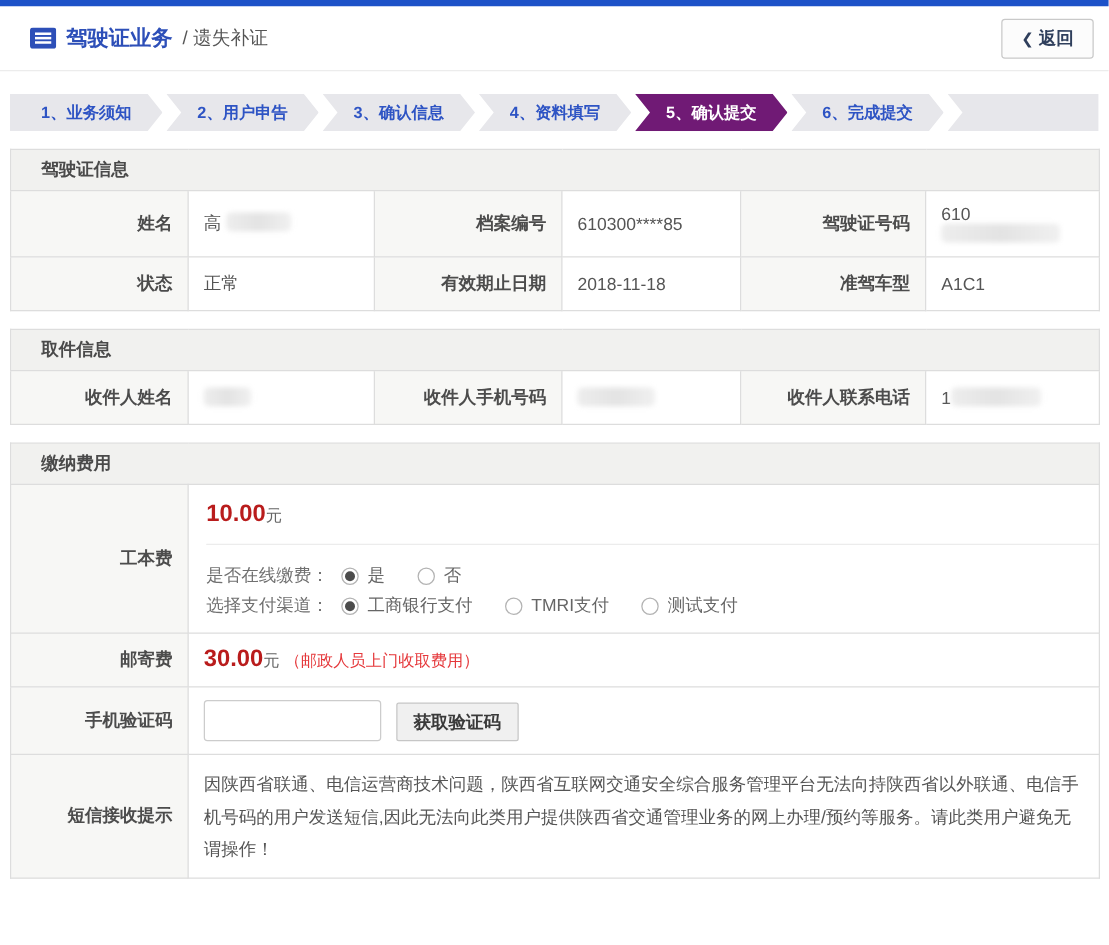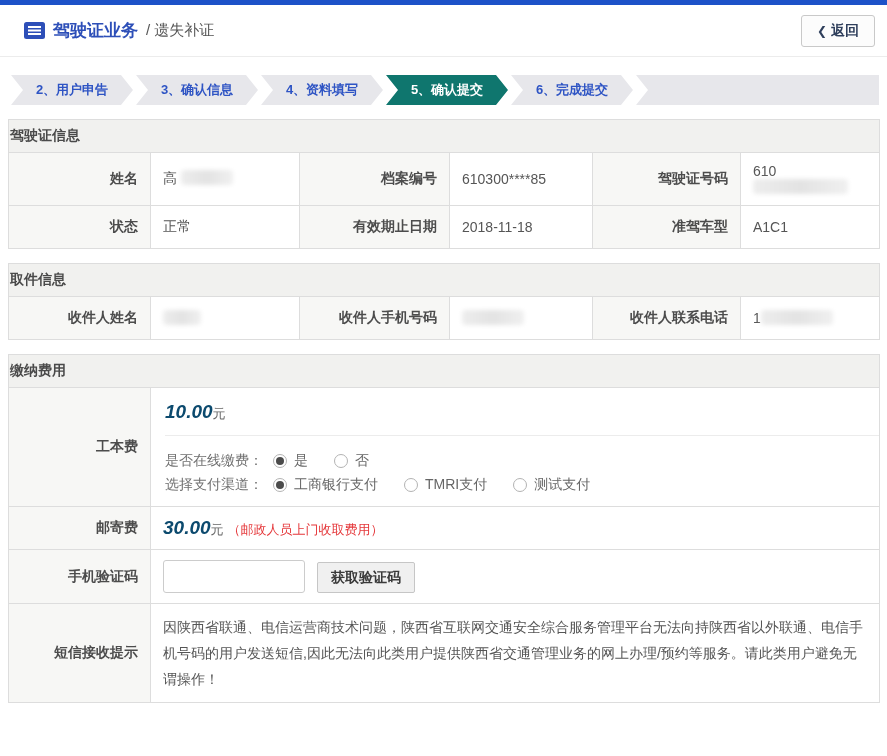--- a/index.html
+++ b/index.html
@@ -25,44 +25,44 @@
 
   
   .steps { margin:18px 8px 0 8px; height:30px; display:flex; background:#fff; }
   .step {
     width:122px; flex:none; height:30px; line-height:30px; text-align:center;
     font-size:13px; font-weight:bold; color:#2e54c4; background:#e7e7eb; cursor:pointer;
     clip-path:polygon(0 0, calc(100% - 12px) 0, 100% 50%, calc(100% - 12px) 100%, 0 100%, 12px 50%);
     margin-left:3px;
   }
   .step.first { clip-path:polygon(0 0, calc(100% - 12px) 0, 100% 50%, calc(100% - 12px) 100%, 0 100%); margin-left:0; }
-  .step.active { background:#0f766e; color:#fff; }
+  .step.active { background:#701a75; color:#fff; }
   .step-filler {
     flex:1; height:30px; background:#e7e7eb; margin-left:3px;
     clip-path:polygon(0 0, 100% 0, 100% 100%, 0 100%, 12px 50%);
   }
 
   
   .info-table { width:871px; margin:14px 8px 0 8px; border-collapse:collapse; table-layout:fixed; }
   .info-table td, .info-table th { border:1px solid #ddd; font-size:14px; vertical-align:middle; }
   .sec-title {
     background:#f1f1ef; text-align:left; font-weight:bold; color:#4a4a4a;
-    padding:7px 1px; font-size:14px; height:30px;
+    padding:7px 24px; font-size:14px; height:30px;
   }
   td.lbl { background:#f7f7f5; text-align:right; padding:10px 12px; font-weight:bold; color:#4c4c4c; height:43px; }
   td.val { background:#fff; text-align:left; padding:10px 12px; color:#555; }
   .masked {
     display:inline-block; height:15px; border-radius:4px; vertical-align:-2px;
     background:linear-gradient(90deg,#ededed,#e3e3e3,#f0f0f0); filter:blur(2px);
   }
 
   
   td.val.pay { padding:0 0 0 14px; }
   .fee-line { padding:13px 0 12px 0; }
-  .fee-amount { color:#0c4a6e; font-weight:bold; font-size:19px;font-style:italic; }
+  .fee-amount { color:#b91c1c; font-weight:bold; font-size:19px; }
   .fee-unit { color:#666; font-size:13px; }
   .fee-note { color:#e5383b; font-size:13px; margin-left:4px; }
   .pay-sub { border-top:1px solid #ececec; padding:10px 0 12px 0; }
   .pay-row { display:flex; align-items:flex-end; margin-top:6px; color:#707070; font-size:14px; }
   .pay-row .q { margin-right:10px; }
   .radio-opt { display:inline-flex; align-items:center; margin-right:26px; color:#666; cursor:pointer; }
   .radio {
     width:14px; height:14px; border:1px solid #b3b3b3; border-radius:50%; background:#fff;
     display:inline-block; margin-right:7px; flex:none;
   }
@@ -95,20 +95,21 @@
   </svg>
   <span class="title">驾驶证业务</span>
   <span class="subtitle">/ 遗失补证</span>
   <button class="back-btn">
     <span class="chev">❮</span>
     <span>返回</span>
   </button>
 </div>
 
 <div class="steps">
+  <div class="step first">1、业务须知</div>
   <div class="step">2、用户申告</div>
   <div class="step">3、确认信息</div>
   <div class="step">4、资料填写</div>
   <div class="step active">5、确认提交</div>
   <div class="step">6、完成提交</div>
   <div class="step-filler"></div>
 </div>
 
 <table class="info-table">
   <colgroup>

